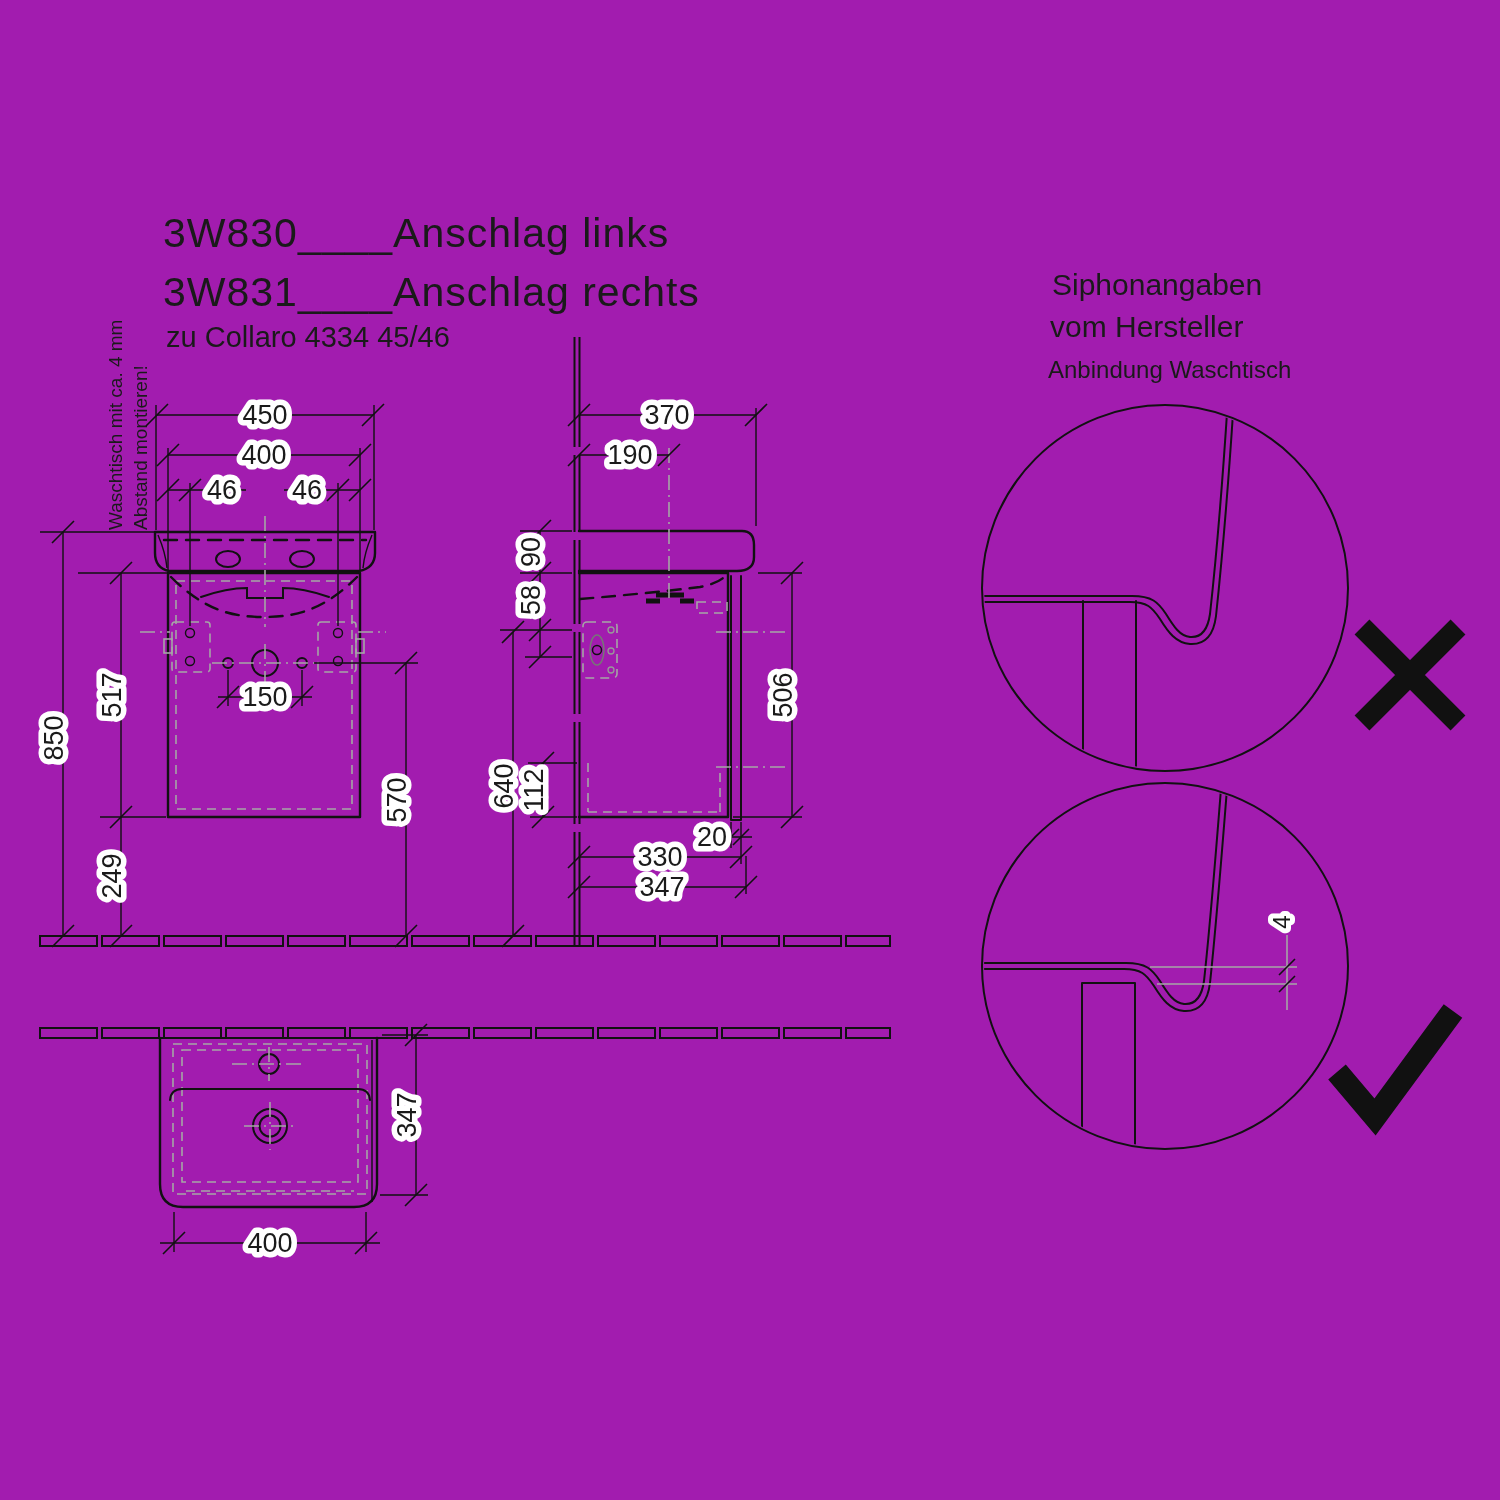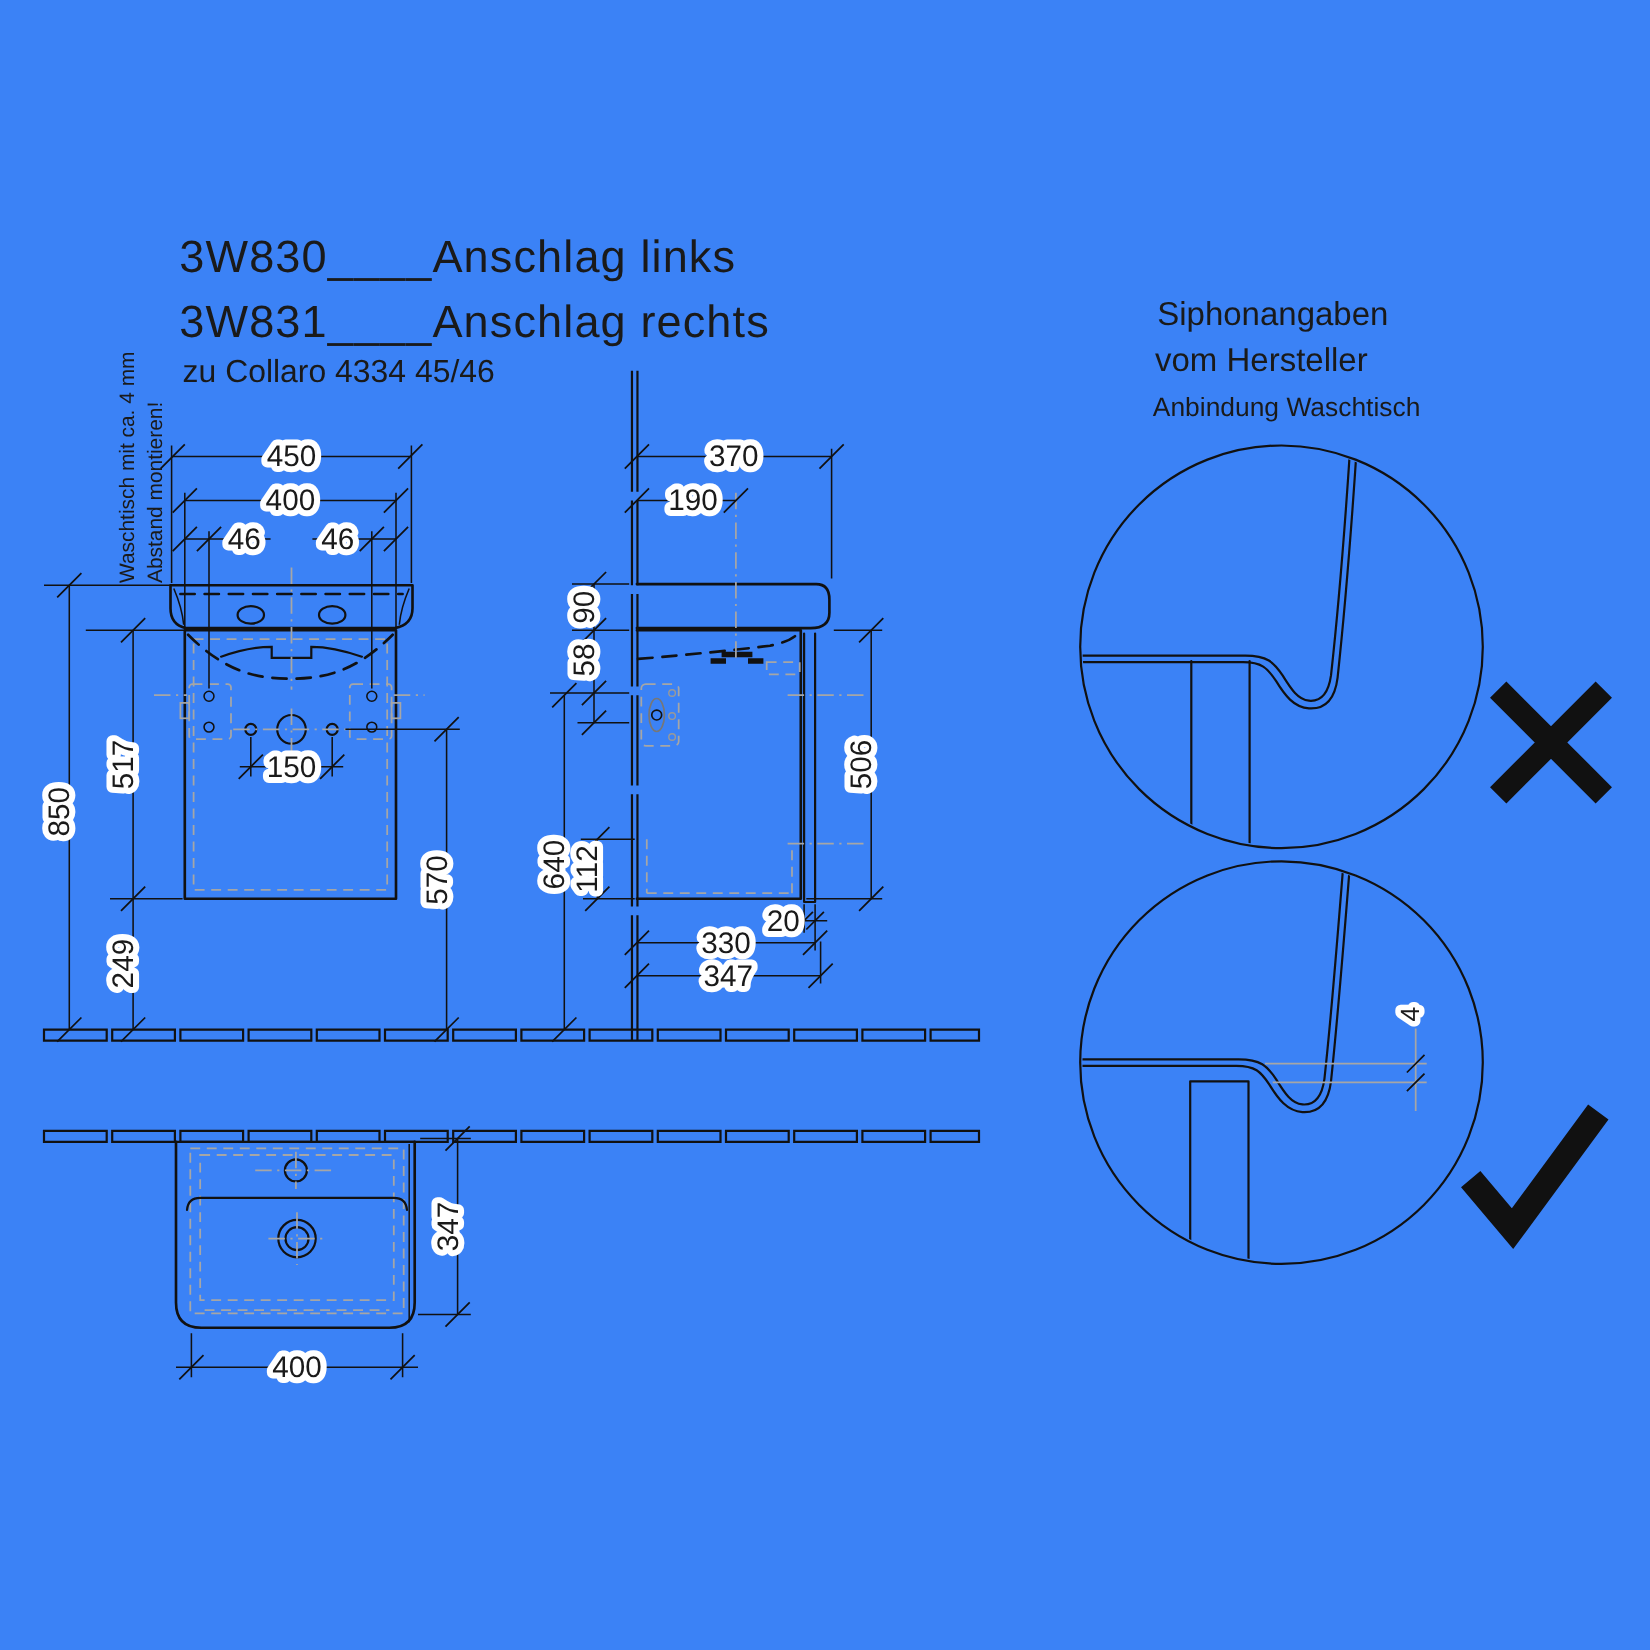--- a/index.html
+++ b/index.html
@@ -1,16 +1,16 @@
 <!DOCTYPE html>
 <html><head>
 <meta charset="utf-8">
 <style>
   html,body{margin:0;padding:0;background:#fff;}
-  .stage{width:1500px;height:1500px;background:#3b82f6;position:relative;overflow:hidden;}
+  .stage{width:1500px;height:1500px;background:#a21caf;position:relative;overflow:hidden;}
   svg{display:block;}
   text{font-family:"Liberation Sans", sans-serif; fill:#1a1a1a;}
   .ln-main{fill:none;stroke:#111;stroke-width:2.4;stroke-linecap:round;stroke-linejoin:round;}
   .ln-med{fill:none;stroke:#111;stroke-width:2;stroke-linecap:round;}
   .ln-thin{fill:none;stroke:#111;stroke-width:1.4;}
   .ln-dash{fill:none;stroke:#111;stroke-width:2.4;stroke-dasharray:13 9;stroke-linecap:round;}
   .ln-gdash{fill:none;stroke:#a6a6a6;stroke-width:1.6;stroke-dasharray:9 6;}
   .ln-gdashdot{fill:none;stroke:#a6a6a6;stroke-width:1.6;stroke-dasharray:15 5 2 5;}
   .ln-gray{fill:none;stroke:#a6a6a6;stroke-width:1.6;}
   .tick{fill:none;stroke:#111;stroke-width:1.6;}

